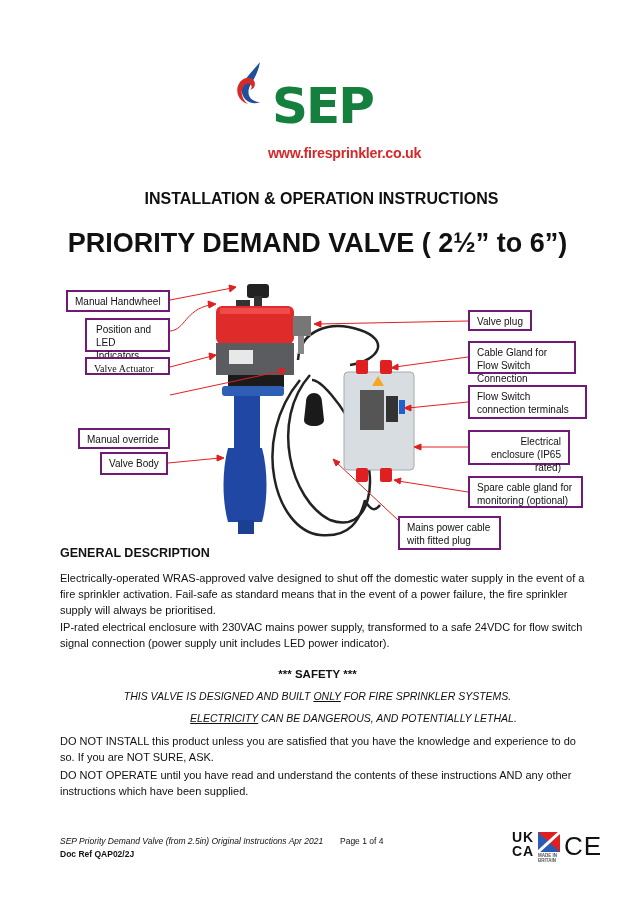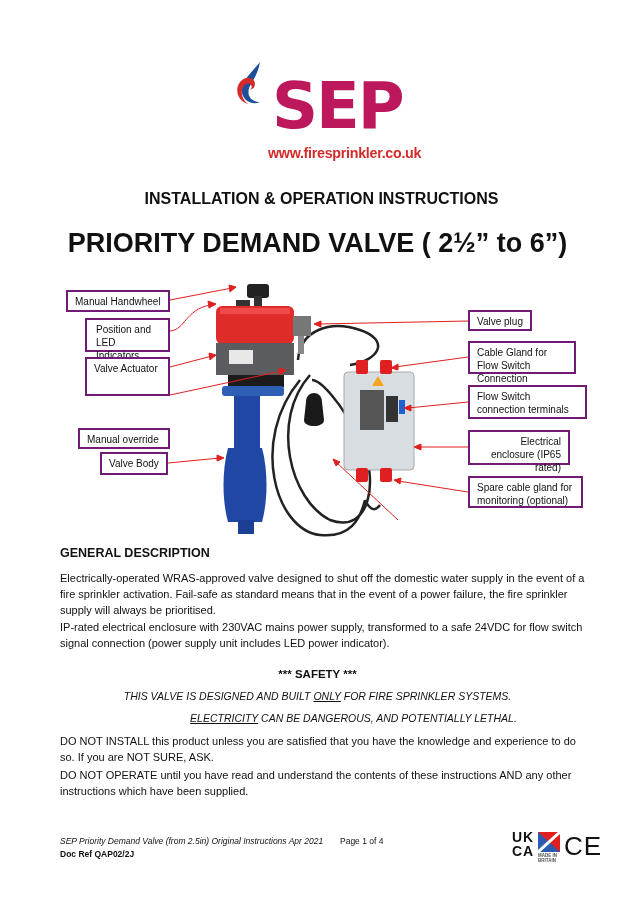--- a/index.html
+++ b/index.html
@@ -3,21 +3,21 @@
 <meta charset="utf-8">
 <style>
   html, body { margin: 0; padding: 0; background: #ffffff; }
   body { width: 635px; height: 897px; position: relative; overflow: hidden;
          font-family: "Liberation Sans", "DejaVu Sans", sans-serif; color: #111; }
   .abs { position: absolute; }
 
   
   .logo { left: 226px; top: 58px; width: 200px; height: 110px; }
   .logo-sep { position: absolute; left: 46px; top: 8px; font-family: "DejaVu Sans", sans-serif;
-              font-weight: bold; font-size: 64px; letter-spacing: -2px; color: #be185d; line-height: 80px; }
+              font-weight: bold; font-size: 50px; letter-spacing: -2px; color: #15803d; line-height: 80px; }
   .logo-url { position: absolute; left: 42px; top: 86px; font-family: "Liberation Sans", sans-serif;
               font-weight: bold; font-size: 15.5px; color: #d42a2a; letter-spacing: -0.3px;
               transform: scaleX(0.92); transform-origin: left; white-space: nowrap; }
   .logo-drop { position: absolute; left: 4px; top: 2px; width: 44px; height: 48px; }
 
   .doc-heading { left: 4px; width: 635px; text-align: center; top: 190px; font-weight: bold; font-size: 16px; }
   .doc-title { left: 0; width: 635px; text-align: center; top: 228px; font-weight: bold; font-size: 27px; }
 
   
   .diagram { left: 0; top: 270px; width: 635px; height: 290px; }
@@ -119,29 +119,30 @@
         <polygon points="414,447 421,444 421,450"></polygon>
       <line x1="468" y1="492" x2="398" y2="481"></line>
         <polygon points="394,480 401,478 400,484"></polygon>
       <line x1="398" y1="520" x2="336" y2="462"></line>
         <polygon points="333,459 336,466 340,462"></polygon>
     </g>
   </svg>
 
   <div class="callout" style="left:66px; top:20px; width:104px; height:22px;">Manual Handwheel</div>
   <div class="callout" style="left:85px; top:48px; width:85px; height:34px; padding-left:9px;">Position and LED Indicators</div>
-  <div class="callout" style="left:85px; top:87px; width:85px; height:39px;">Valve Actuator</div>
+  <div class="callout" style="left:85px; top:87px; width:85px; height:18px;font-family:Liberation Serif, serif;">Valve Actuator</div>
   <div class="callout" style="left:78px; top:114px; width:92px; height:21px;margin-top:44px;">Manual override</div>
   <div class="callout" style="left:100px; top:182px; width:68px; height:23px;">Valve Body</div>
 
   <div class="callout" style="left:468px; top:40px; width:64px; height:21px;">Valve plug</div>
   <div class="callout" style="left:468px; top:71px; width:108px; height:33px;">Cable Gland for Flow Switch Connection</div>
   <div class="callout" style="left:468px; top:115px; width:119px; height:34px;">Flow Switch connection terminals</div>
   <div class="callout" style="left:468px; top:160px; width:102px; height:35px;text-align:right;">Electrical enclosure (IP65 rated)</div>
   <div class="callout" style="left:468px; top:206px; width:115px; height:32px;">Spare cable gland for monitoring (optional)</div>
+  <div class="callout" style="left:398px; top:246px; width:103px; height:34px;">Mains power cable with fitted plug</div>
 </div>
 
 <div class="abs section">GENERAL DESCRIPTION</div>
 <div class="abs para p1">Electrically-operated WRAS-approved valve designed to shut off the domestic water supply in the event of a fire sprinkler activation. Fail-safe as standard means that in the event of a power failure, the fire sprinkler supply will always be prioritised.</div>
 <div class="abs para p2">IP-rated electrical enclosure with 230VAC mains power supply, transformed to a safe 24VDC for flow switch signal connection (power supply unit includes LED power indicator).</div>
 
 <div class="abs safety-h">*** SAFETY ***</div>
 <div class="abs safety-l s1"><span>THIS VALVE IS DESIGNED AND BUILT </span><span class="u">ONLY</span><span> FOR FIRE SPRINKLER SYSTEMS.</span></div>
 <div class="abs safety-l s2"><span class="u">ELECTRICITY</span><span> CAN BE DANGEROUS, AND POTENTIALLY LETHAL.</span></div>
 <div class="abs para p3">DO NOT INSTALL this product unless you are satisfied that you have the knowledge and experience to do so. If you are NOT SURE, ASK.</div>

